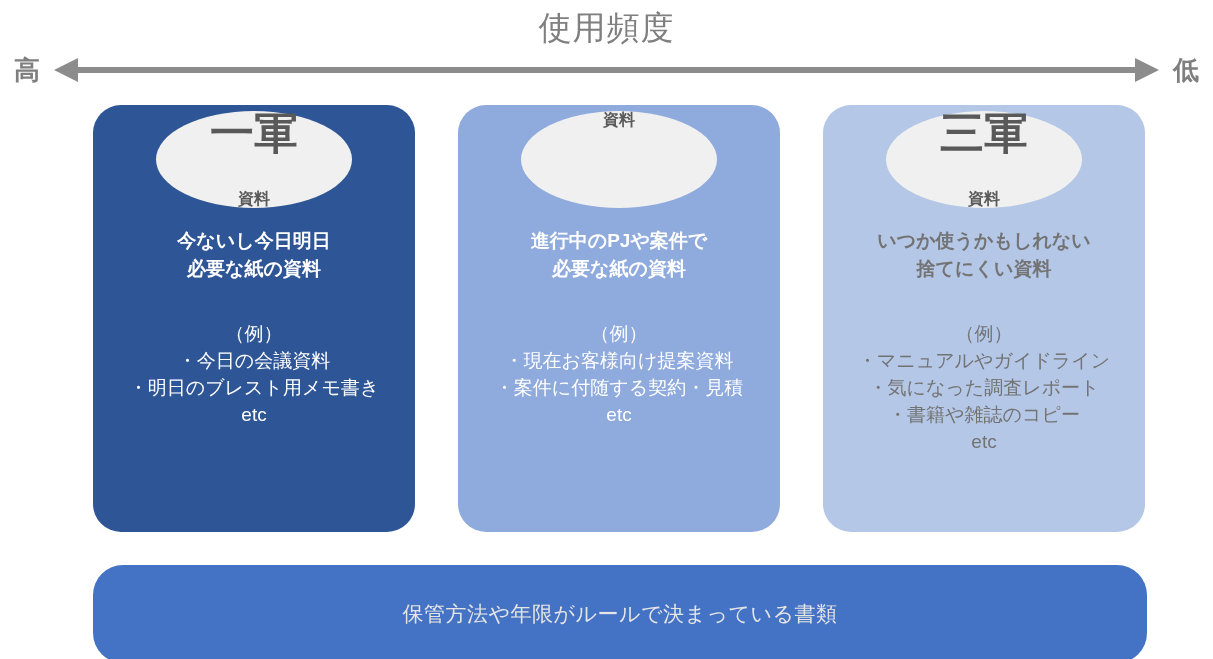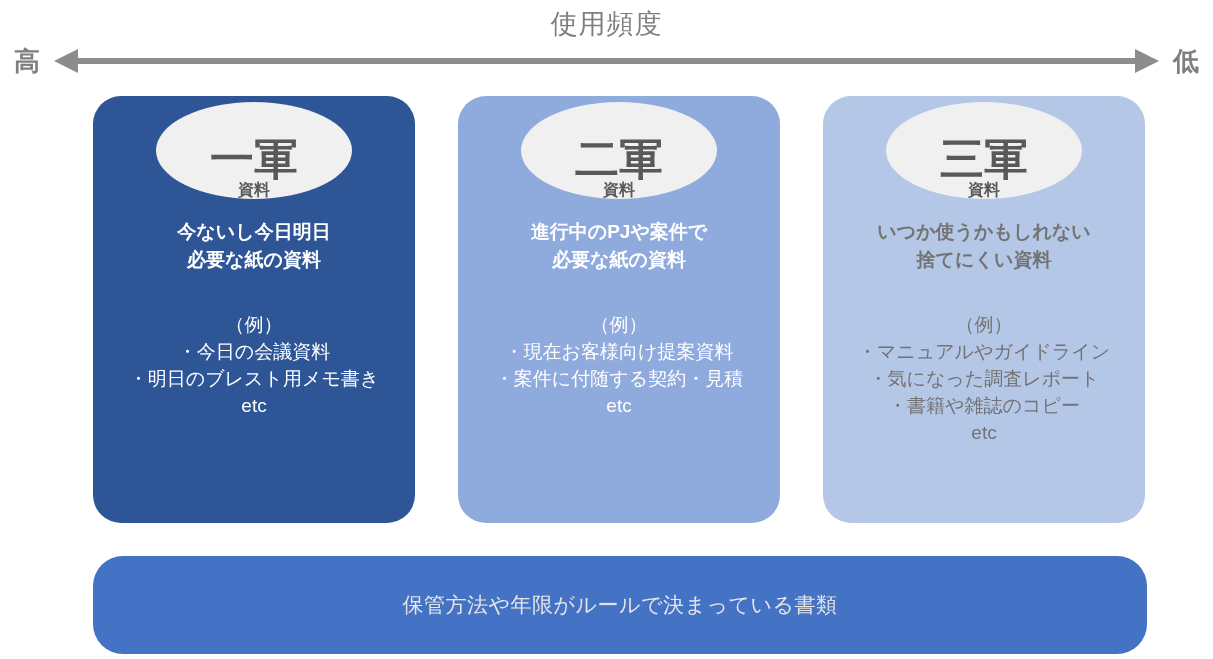--- a/index.html
+++ b/index.html
@@ -10,21 +10,21 @@
     font-family: "Liberation Sans", "DejaVu Sans", sans-serif;
     overflow: hidden;
     position: relative;
   }
   .stage { width: 1213px; height: 659px; position: relative; }
 
   
   .title {
     margin-top: 6px;
     text-align: center;
-    font-size: 27px;
+    font-size: 33px;
     color: #7f7f7f;
     letter-spacing: 1px;
     font-weight: 500;
   }
 
   
   .axis-row {
     margin-top: 3px;
     display: flex;
     align-items: center;
@@ -75,21 +75,21 @@
 
   .badge {
     width: 196px;
     height: 97px;
     margin: 0 auto;
     background: #f0f0f0;
     border-radius: 50%;
     display: flex;
     flex-direction: column;
     align-items: center;
-    justify-content: flex-end;
+    justify-content: space-between;
     color: #595959;
   }
   .badge .rank {
     font-size: 44px;
     font-weight: bold;
     line-height: 1.0;
   }
   .badge .sub {
     font-size: 16px;
     font-weight: bold;
@@ -158,21 +158,20 @@
       <div class="examples">
         <div>（例）</div>
         <div>・今日の会議資料</div>
         <div>・明日のブレスト用メモ書き</div>
         <div>etc</div>
       </div>
     </div>
 
     <div class="card tier2">
       <div class="badge">
-        <div class="rank">二軍</div>
         <div class="sub">資料</div>
       </div>
       <div class="desc">
         <div>進行中のPJや案件で</div>
         <div>必要な紙の資料</div>
       </div>
       <div class="examples">
         <div>（例）</div>
         <div>・現在お客様向け提案資料</div>
         <div>・案件に付随する契約・見積</div>

